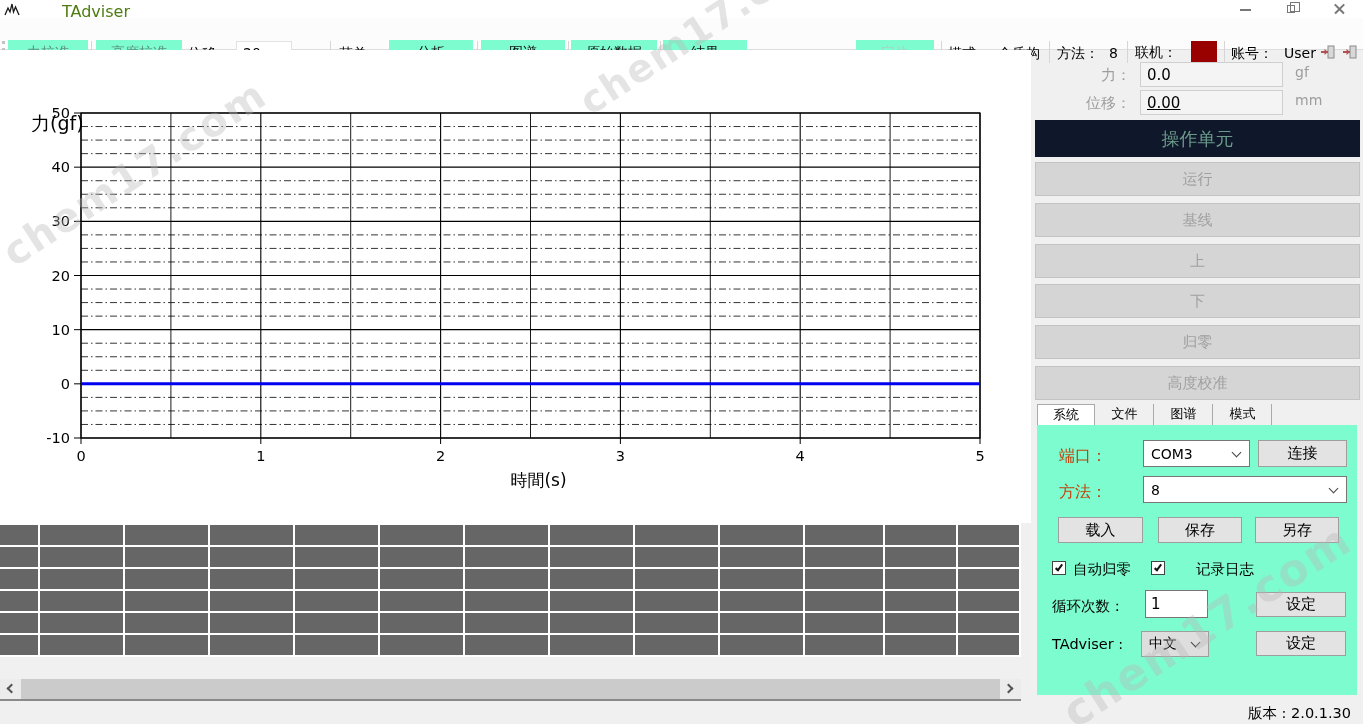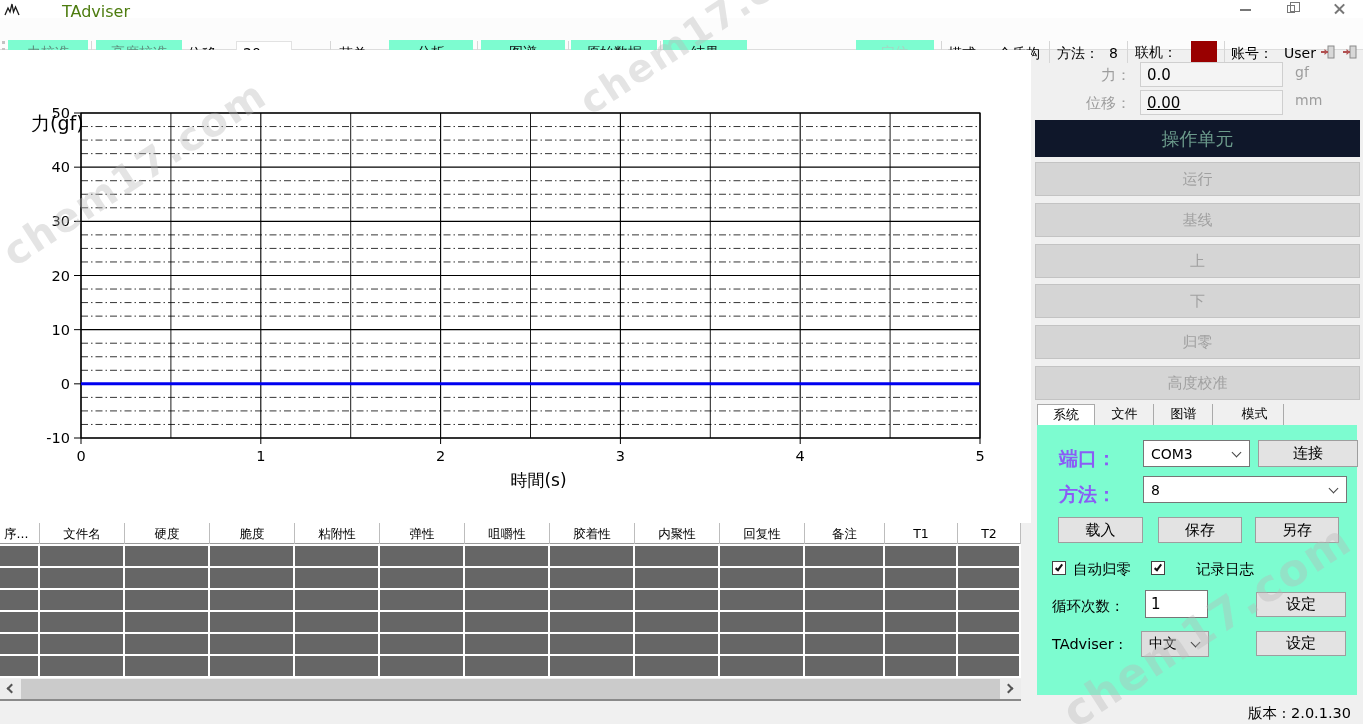--- a/index.html
+++ b/index.html
@@ -70,21 +70,21 @@
   .gbtn { position:absolute; left:1035px; width:325px; height:34px; background:#d5d5d5; border:1px solid #c3c3c3;
               color:#a0a0a0; font-size:15px; text-align:center; line-height:32px; }
 
   
   .tab { position:absolute; top:404px; width:58px; height:21px; line-height:20px; text-align:center;
          font-size:13px; color:#000; border-right:1px solid #aaa; cursor:pointer; background:#f0f0f0; }
   .tab.active { background:#fff; border:1px solid #aaa; border-bottom:none; }
 
   
   #settings-panel { position:absolute; left:1037px; top:425px; width:320px; height:270px; background:#7dfcd0; }
-  .set-label { position:absolute; font-size:19px; color:#8b5cf6; white-space:nowrap;font-weight:bold; }
+  .set-label { position:absolute; font-size:16px; color:#c2410c; white-space:nowrap; }
   .dropdown { position:absolute; background:#fff; border:1px solid #767676; font-size:14px; color:#000; }
   .dropdown .dd-text { position:absolute; left:7px; top:50%; transform:translateY(-52%); }
   .dd-chev { position:absolute; right:9px; top:50%; width:7px; height:7px;
              border-right:1.6px solid #444; border-bottom:1.6px solid #444; transform:translateY(-72%) rotate(45deg); }
   .sbtn { position:absolute; background:#e3e3e3; border:1px solid #9e9e9e; font-size:15px; color:#000;
           text-align:center; cursor:pointer; }
   .checkbox { position:absolute; width:14px; height:14px; background:#fff; border:1px solid #444; }
   .checkbox .check { position:absolute; left:3.5px; top:0.5px; width:4px; height:8px;
           border-right:2px solid #111; border-bottom:2px solid #111; transform:rotate(38deg); }
   .cb-label { position:absolute; font-size:14.5px; color:#000; white-space:nowrap; }
@@ -227,35 +227,20 @@
       <line x1="800.2" y1="388" x2="800.2" y2="394" stroke="#000" stroke-width="1"></line>
       <text x="800.2" y="411" text-anchor="middle" font-size="14.5" fill="#000" font-family="DejaVu Sans, sans-serif">4</text>
       <line x1="980" y1="388" x2="980" y2="394" stroke="#000" stroke-width="1"></line>
       <text x="980" y="411" text-anchor="middle" font-size="14.5" fill="#000" font-family="DejaVu Sans, sans-serif">5</text>
       <polyline points="81,333.83333333333337 980,333.83333333333337" fill="none" stroke="#0000f0" stroke-width="3"></polyline>
       <text x="538.5" y="436" text-anchor="middle" font-size="17" fill="#000" font-family="DejaVu Sans, sans-serif">時間(s)</text>
     </svg>
 </div>
 
 <div id="results-table">
-  <div id="table-header">
-    <span class="tcell hcell">序...</span>
-    <span class="tcell hcell">文件名</span>
-    <span class="tcell hcell">硬度</span>
-    <span class="tcell hcell">脆度</span>
-    <span class="tcell hcell">粘附性</span>
-    <span class="tcell hcell">弹性</span>
-    <span class="tcell hcell">咀嚼性</span>
-    <span class="tcell hcell">胶着性</span>
-    <span class="tcell hcell">内聚性</span>
-    <span class="tcell hcell">回复性</span>
-    <span class="tcell hcell">备注</span>
-    <span class="tcell hcell">T1</span>
-    <span class="tcell hcell">T2</span>
-  </div>
   <div id="table-body">
       <div class="trow"><div class="tcell bcell"></div><div class="tcell bcell"></div><div class="tcell bcell"></div><div class="tcell bcell"></div><div class="tcell bcell"></div><div class="tcell bcell"></div><div class="tcell bcell"></div><div class="tcell bcell"></div><div class="tcell bcell"></div><div class="tcell bcell"></div><div class="tcell bcell"></div><div class="tcell bcell"></div><div class="tcell bcell"></div></div>
       <div class="trow"><div class="tcell bcell"></div><div class="tcell bcell"></div><div class="tcell bcell"></div><div class="tcell bcell"></div><div class="tcell bcell"></div><div class="tcell bcell"></div><div class="tcell bcell"></div><div class="tcell bcell"></div><div class="tcell bcell"></div><div class="tcell bcell"></div><div class="tcell bcell"></div><div class="tcell bcell"></div><div class="tcell bcell"></div></div>
       <div class="trow"><div class="tcell bcell"></div><div class="tcell bcell"></div><div class="tcell bcell"></div><div class="tcell bcell"></div><div class="tcell bcell"></div><div class="tcell bcell"></div><div class="tcell bcell"></div><div class="tcell bcell"></div><div class="tcell bcell"></div><div class="tcell bcell"></div><div class="tcell bcell"></div><div class="tcell bcell"></div><div class="tcell bcell"></div></div>
       <div class="trow"><div class="tcell bcell"></div><div class="tcell bcell"></div><div class="tcell bcell"></div><div class="tcell bcell"></div><div class="tcell bcell"></div><div class="tcell bcell"></div><div class="tcell bcell"></div><div class="tcell bcell"></div><div class="tcell bcell"></div><div class="tcell bcell"></div><div class="tcell bcell"></div><div class="tcell bcell"></div><div class="tcell bcell"></div></div>
       <div class="trow"><div class="tcell bcell"></div><div class="tcell bcell"></div><div class="tcell bcell"></div><div class="tcell bcell"></div><div class="tcell bcell"></div><div class="tcell bcell"></div><div class="tcell bcell"></div><div class="tcell bcell"></div><div class="tcell bcell"></div><div class="tcell bcell"></div><div class="tcell bcell"></div><div class="tcell bcell"></div><div class="tcell bcell"></div></div>
       <div class="trow"><div class="tcell bcell"></div><div class="tcell bcell"></div><div class="tcell bcell"></div><div class="tcell bcell"></div><div class="tcell bcell"></div><div class="tcell bcell"></div><div class="tcell bcell"></div><div class="tcell bcell"></div><div class="tcell bcell"></div><div class="tcell bcell"></div><div class="tcell bcell"></div><div class="tcell bcell"></div><div class="tcell bcell"></div></div>
     </div>
 </div>
 
@@ -283,30 +268,30 @@
 <div class="gbtn" style="top:162px;">运行</div>
 <div class="gbtn" style="top:203px;">基线</div>
 <div class="gbtn" style="top:244px;">上</div>
 <div class="gbtn" style="top:284px;">下</div>
 <div class="gbtn" style="top:325px;">归零</div>
 <div class="gbtn" style="top:366px;">高度校准</div>
 
 <div class="tab active" style="left:1037px;">系统</div>
 <div class="tab" style="left:1096px;">文件</div>
 <div class="tab" style="left:1155px;">图谱</div>
-<div class="tab" style="left:1214px;margin-left:12px;">模式</div>
+<div class="tab" style="left:1214px;">模式</div>
 
 <div id="settings-panel"></div>
 
 <span class="set-label" style="left:1059px;top:446px;">端口：</span>
 <div class="dropdown" style="left:1143px;top:440px;width:107px;height:27px;">
   <span class="dd-text">COM3</span>
   <span class="dd-chev"></span>
 </div>
-<div class="sbtn" style="left:1258px;top:440px;width:100px;height:27px;line-height:25px;">连接</div>
+<div class="sbtn" style="left:1258px;top:440px;width:89px;height:27px;line-height:25px;">连接</div>
 
 <span class="set-label" style="left:1059px;top:482px;">方法：</span>
 <div class="dropdown" style="left:1143px;top:476px;width:204px;height:27px;">
   <span class="dd-text">8</span>
   <span class="dd-chev"></span>
 </div>
 
 <div class="sbtn" style="left:1058px;top:517px;width:85px;height:26px;line-height:24px;">载入</div>
 <div class="sbtn" style="left:1158px;top:517px;width:84px;height:26px;line-height:24px;">保存</div>
 <div class="sbtn" style="left:1255px;top:517px;width:84px;height:26px;line-height:24px;">另存</div>

